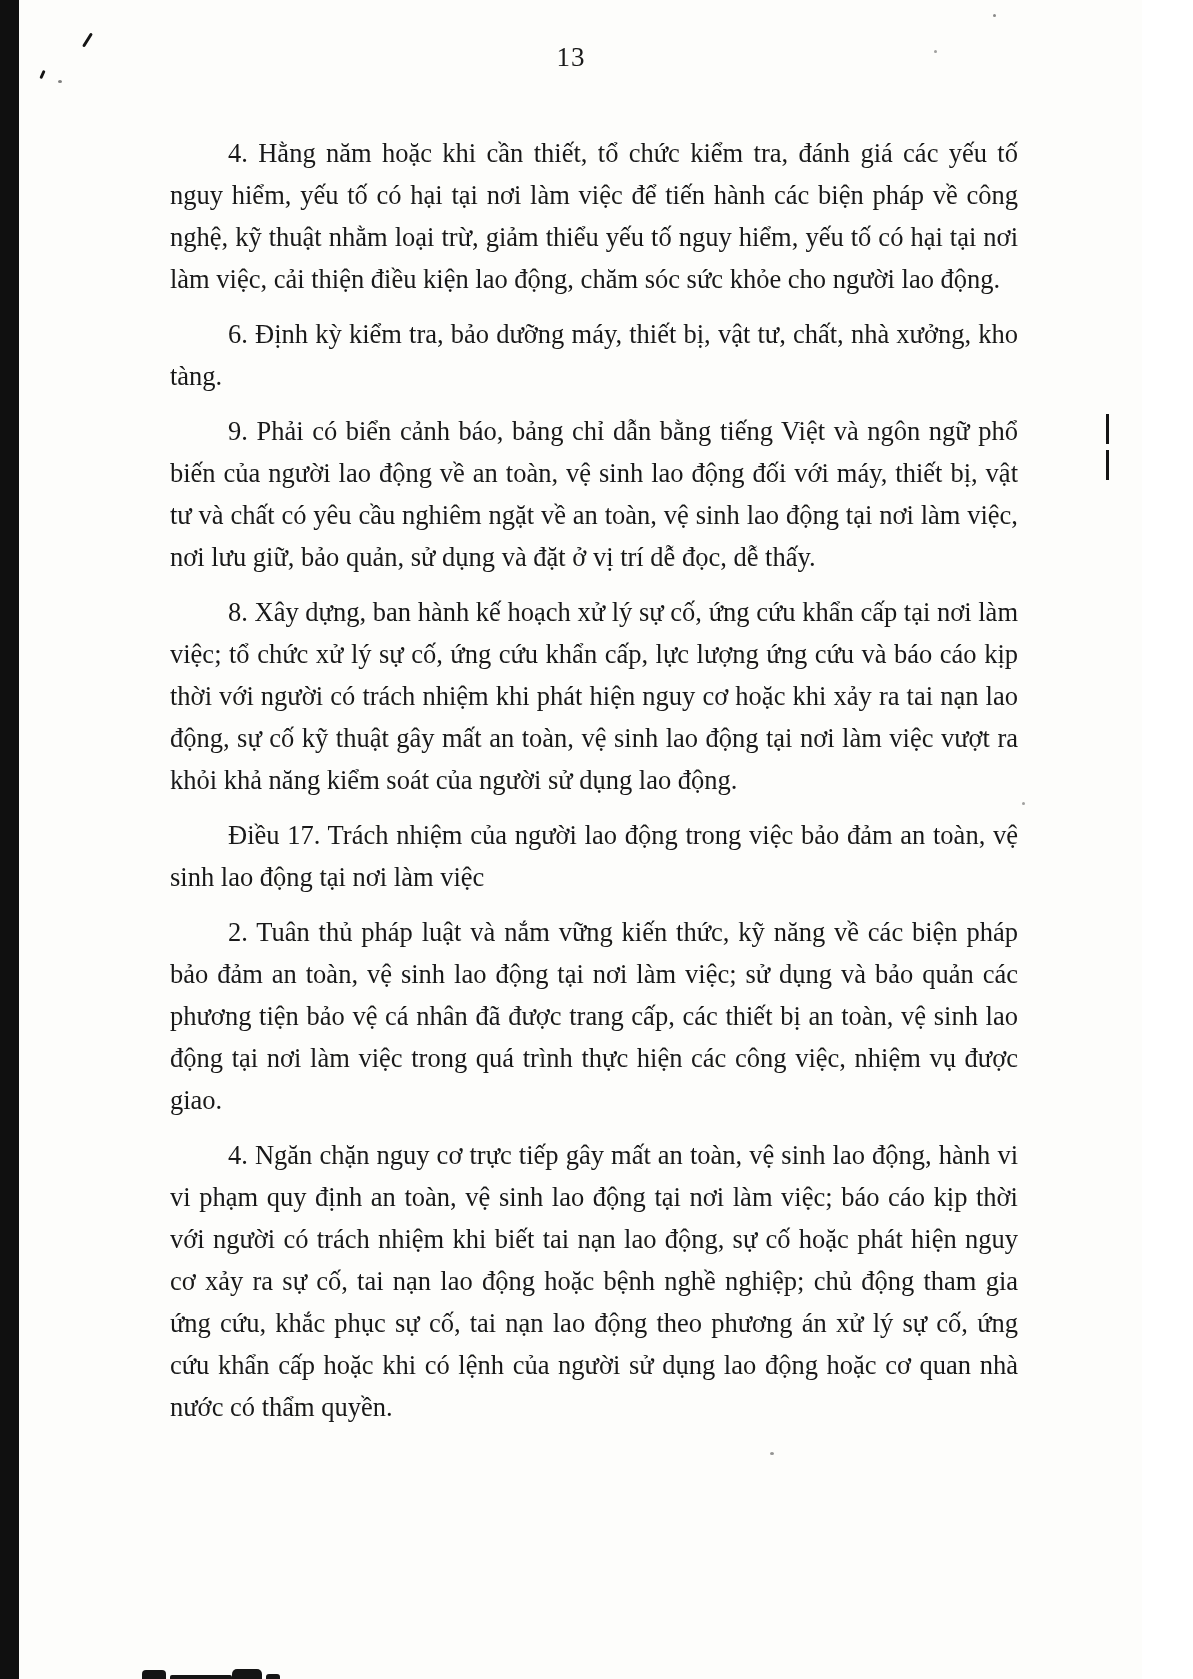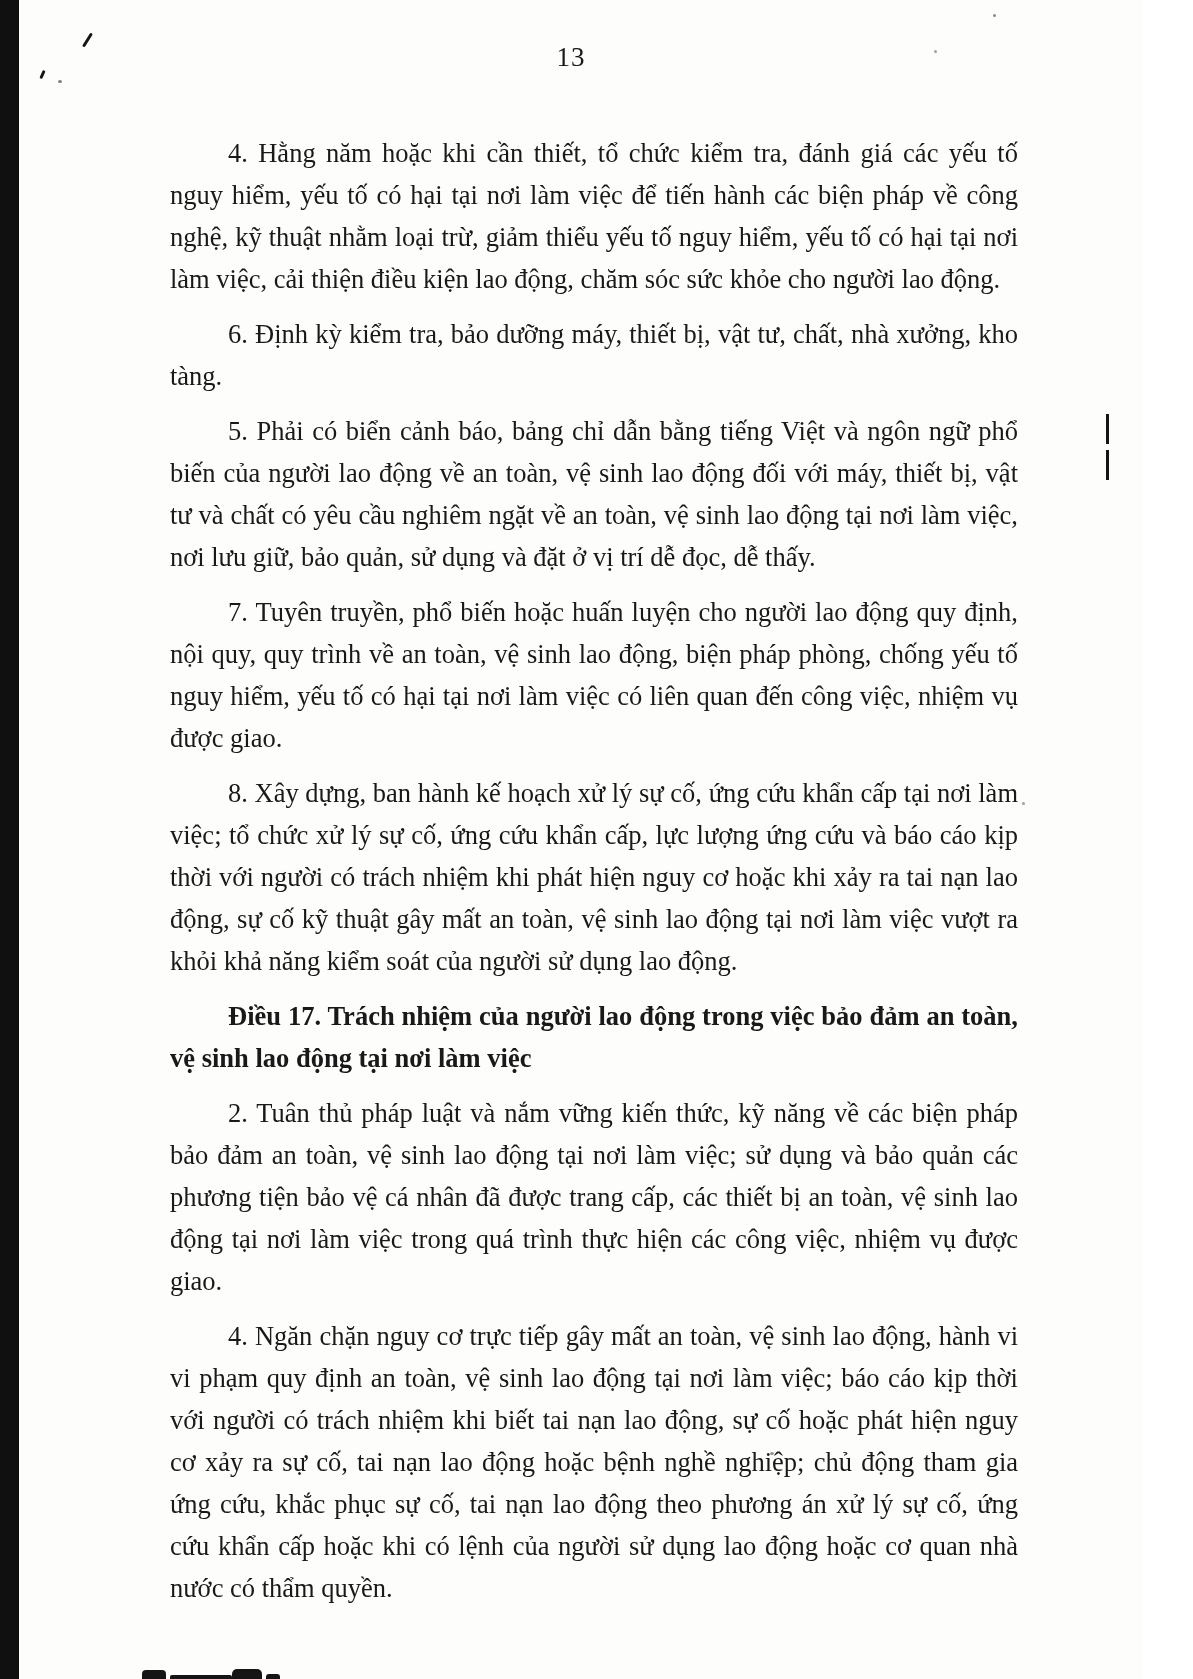--- a/index.html
+++ b/index.html
@@ -44,21 +44,21 @@
     text-align: justify;
     color: #191919;
   }
 
   .text-block p {
     text-indent: 58px;
     margin: 0 0 13px 0;
   }
 
   .text-block p.heading {
-    font-weight: 700;
+    font-weight: 400;
   }
 
   
   .artifact { position: absolute; background: #151515; }
 
   .mark-tick {
     top: 32px; left: 86px;
     width: 3px; height: 16px;
     border-radius: 2px;
     transform: rotate(32deg);
@@ -88,22 +88,21 @@
 
 <div class="page">
 
   <div class="left-bar"></div>
 
   <div class="page-number">13</div>
 
   <div class="text-block">
     <p>4. Hằng năm hoặc khi cần thiết, tổ chức kiểm tra, đánh giá các yếu tố nguy hiểm, yếu tố có hại tại nơi làm việc để tiến hành các biện pháp về công nghệ, kỹ thuật nhằm loại trừ, giảm thiểu yếu tố nguy hiểm, yếu tố có hại tại nơi làm việc, cải thiện điều kiện lao động, chăm sóc sức khỏe cho người lao động.</p>
     <p>6. Định kỳ kiểm tra, bảo dưỡng máy, thiết bị, vật tư, chất, nhà xưởng, kho tàng.</p>
-    <p>5. Phải có biển cảnh báo, bảng chỉ dẫn bằng tiếng Việt và ngôn ngữ phổ biến của người lao động về an toàn, vệ sinh lao động đối với máy, thiết bị, vật tư và chất có yêu cầu nghiêm ngặt về an toàn, vệ sinh lao động tại nơi làm việc, nơi lưu giữ, bảo quản, sử dụng và đặt ở vị trí dễ đọc, dễ thấy.</p>
-    <p>7. Tuyên truyền, phổ biến hoặc huấn luyện cho người lao động quy định, nội quy, quy trình về an toàn, vệ sinh lao động, biện pháp phòng, chống yếu tố nguy hiểm, yếu tố có hại tại nơi làm việc có liên quan đến công việc, nhiệm vụ được giao.</p>
+    <p>9. Phải có biển cảnh báo, bảng chỉ dẫn bằng tiếng Việt và ngôn ngữ phổ biến của người lao động về an toàn, vệ sinh lao động đối với máy, thiết bị, vật tư và chất có yêu cầu nghiêm ngặt về an toàn, vệ sinh lao động tại nơi làm việc, nơi lưu giữ, bảo quản, sử dụng và đặt ở vị trí dễ đọc, dễ thấy.</p>
     <p>8. Xây dựng, ban hành kế hoạch xử lý sự cố, ứng cứu khẩn cấp tại nơi làm việc; tổ chức xử lý sự cố, ứng cứu khẩn cấp, lực lượng ứng cứu và báo cáo kịp thời với người có trách nhiệm khi phát hiện nguy cơ hoặc khi xảy ra tai nạn lao động, sự cố kỹ thuật gây mất an toàn, vệ sinh lao động tại nơi làm việc vượt ra khỏi khả năng kiểm soát của người sử dụng lao động.</p>
     <p class="heading">Điều 17. Trách nhiệm của người lao động trong việc bảo đảm an toàn, vệ sinh lao động tại nơi làm việc</p>
     <p>2. Tuân thủ pháp luật và nắm vững kiến thức, kỹ năng về các biện pháp bảo đảm an toàn, vệ sinh lao động tại nơi làm việc; sử dụng và bảo quản các phương tiện bảo vệ cá nhân đã được trang cấp, các thiết bị an toàn, vệ sinh lao động tại nơi làm việc trong quá trình thực hiện các công việc, nhiệm vụ được giao.</p>
     <p>4. Ngăn chặn nguy cơ trực tiếp gây mất an toàn, vệ sinh lao động, hành vi vi phạm quy định an toàn, vệ sinh lao động tại nơi làm việc; báo cáo kịp thời với người có trách nhiệm khi biết tai nạn lao động, sự cố hoặc phát hiện nguy cơ xảy ra sự cố, tai nạn lao động hoặc bệnh nghề nghiệp; chủ động tham gia ứng cứu, khắc phục sự cố, tai nạn lao động theo phương án xử lý sự cố, ứng cứu khẩn cấp hoặc khi có lệnh của người sử dụng lao động hoặc cơ quan nhà nước có thẩm quyền.</p>
   </div>
 
   <div class="artifact mark-tick"></div>
   <div class="artifact mark-tick2"></div>
   <div class="artifact mark-dot-a"></div>
   <div class="artifact mark-dot-b"></div>

